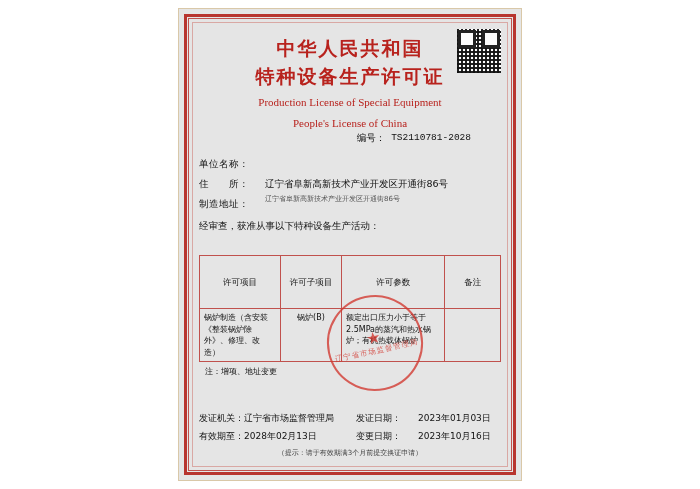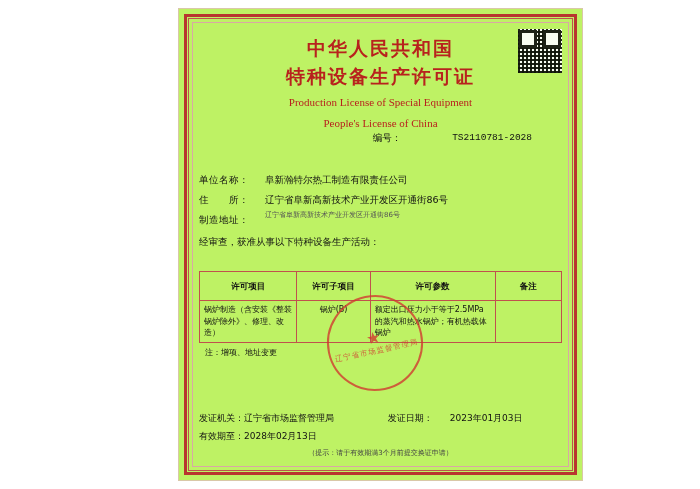--- a/index.html
+++ b/index.html
@@ -19,23 +19,23 @@
     width: 700px;
     height: 489px;
     background: #ffffff;
   }
 
   
   .sheet {
     position: absolute;
     left: 178px;
     top: 8px;
-    width: 405px;
+    width: 344px;
     height: 473px;
-    background: #bef264;
+    background: #e5e5e5;
     box-sizing: border-box;
     border: 1px solid #d9c8a8;
   }
 
   
   .frame-outer {
     position: absolute;
     left: 5px;
     top: 5px;
     right: 5px;
@@ -107,21 +107,21 @@
   }
   .title-en {
     color: #b8221d;
     font-family: "Liberation Serif", serif;
     font-size: 11px;
     line-height: 1.45;
     margin-top: 5px;
   }
 
   .field-rows {
-    margin-top: 28px;
+    margin-top: 12px;
     font-size: 9.5px;
     color: #1a1a1a;
   }
   .field-row {
     display: flex;
     align-items: flex-start;
     margin-bottom: 6px;
     line-height: 1.5;
   }
   .field-label {
@@ -138,21 +138,20 @@
     font-size: 7px;
     color: #555;
     margin-top: -3px;
   }
   .cert-no-row {
     display: flex;
     justify-content: flex-end;
     font-size: 9.5px;
     margin-bottom: 7px;
     padding-right: 30px;
-    gap: 45px;
   }
   .cert-no-label { color: #111; }
   .cert-no-value {
     font-family: "Liberation Mono", monospace;
     margin-left: 6px;
     color: #111;
   }
 
   .scope-line {
     font-size: 9.5px;
@@ -170,23 +169,23 @@
   }
   table.license-table th,
   table.license-table td {
     border: 1px solid #c0514d;
     padding: 3px 4px;
     vertical-align: top;
     line-height: 1.45;
   }
   table.license-table th {
     text-align: center;
-    font-weight: bold;
+    font-weight: normal;
     font-size: 8.5px;
-    padding: 8px 2px;
+    padding: 20px 2px;
   }
   .col-item { width: 27%; }
   .col-sub { width: 20%; }
   .col-param { width: 35%; }
   .col-note { width: 18%; }
   .cell-center { text-align: center; margin-top: 32px; }
 
   .note-line {
     font-size: 8px;
     margin-top: 4px;
@@ -275,21 +274,20 @@
 
       <div class="cert-no-row">
         <span class="cert-no-label">编号：</span>
         <span class="cert-no-value">TS2110781-2028</span>
       </div>
 
       <div class="field-rows">
 
         <div class="field-row">
           <div class="field-label">单位名称：</div>
-          <div class="field-value">阜新瀚特尔热工制造有限责任公司</div>
         </div>
 
         <div class="field-row">
           <div class="field-label">住　　所：</div>
           <div class="field-value">辽宁省阜新高新技术产业开发区开通街86号</div>
         </div>
 
         <div class="field-row">
           <div class="field-label">制造地址：</div>
           <div class="field-value sub">辽宁省阜新高新技术产业开发区开通街86号</div>
@@ -335,20 +333,24 @@
           </div>
           <div class="footer-right">
             <span class="fr-label">发证日期：</span>
             <span>2023年01月03日</span>
           </div>
         </div>
         <div class="footer-row">
           <div class="footer-left">
             <span>有效期至：</span><span>2028年02月13日</span>
           </div>
+          <div class="footer-right">
+            <span class="fr-label">变更日期：</span>
+            <span>2023年10月16日</span>
+          </div>
         </div>
         <div class="footer-note">（提示：请于有效期满3个月前提交换证申请）</div>
       </div>
 
     </div>
   </div>
 
 </div>
 
 </body></html>

